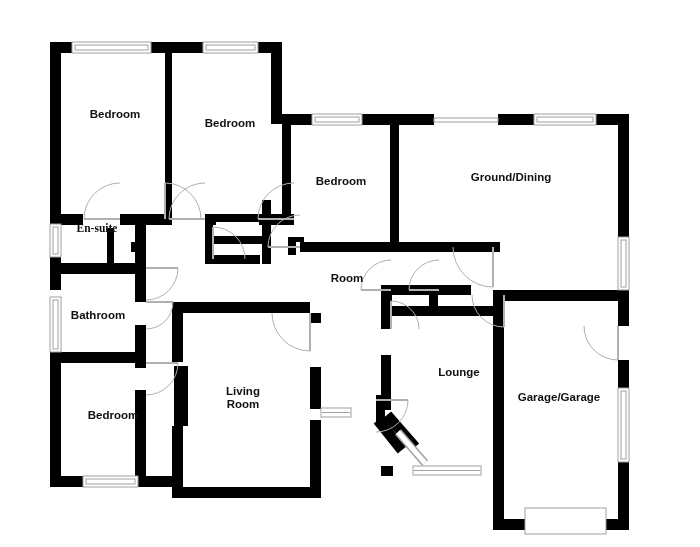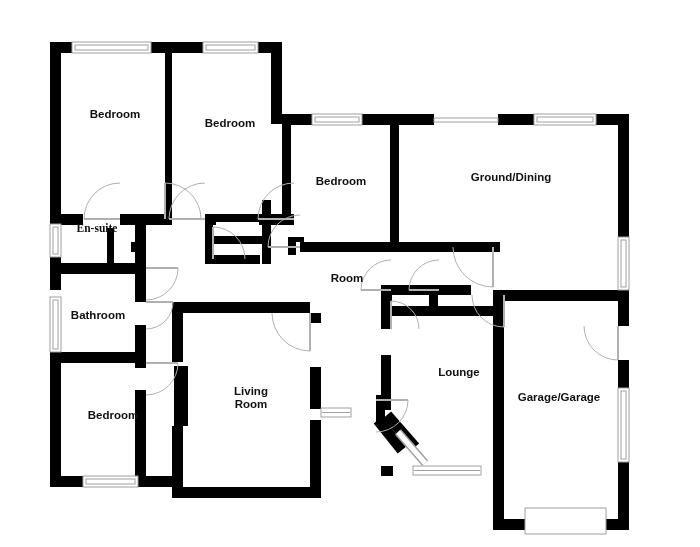--- a/index.html
+++ b/index.html
@@ -246,19 +246,19 @@
 
   <div id="labels-layer">
       <div class="room-label" style="left: 115px; top: 115px;">Bedroom</div>
       <div class="room-label" style="left: 230px; top: 124px;">Bedroom</div>
       <div class="room-label" style="left: 341px; top: 182px;">Bedroom</div>
       <div class="room-label" style="left: 511px; top: 178px;">Ground/Dining</div>
       <div class="room-label" style="left: 97px; top: 229px; font-family: Liberation Serif, serif;">En-suite</div>
       <div class="room-label" style="left: 98px; top: 309px; margin-top: 7px;">Bathroom</div>
       <div class="room-label" style="left: 347px; top: 279px;">Room</div>
       <div class="room-label" style="left: 113px; top: 416px;">Bedroom</div>
-      <div class="room-label" style="left: 243px; top: 398px; margin-left: 8px;">Living
+      <div class="room-label" style="left: 243px; top: 398px;">Living
 Room</div>
       <div class="room-label" style="left: 459px; top: 373px;">Lounge</div>
       <div class="room-label" style="left: 559px; top: 398px;">Garage/Garage</div>
     </div>
 
 </div>
 
 </body></html>

